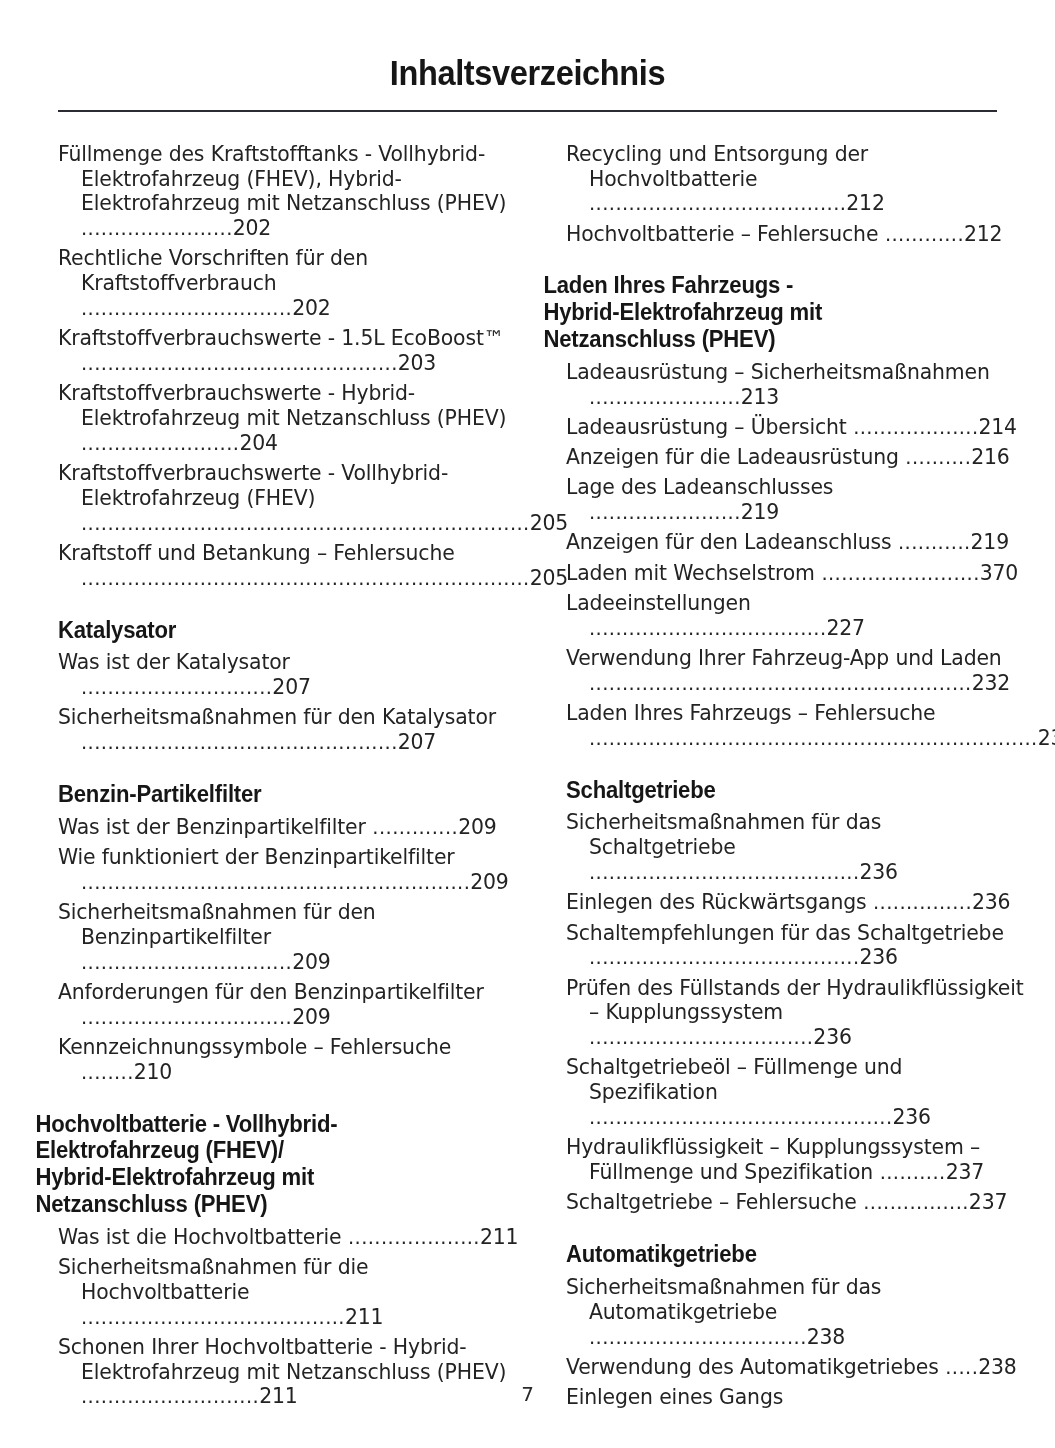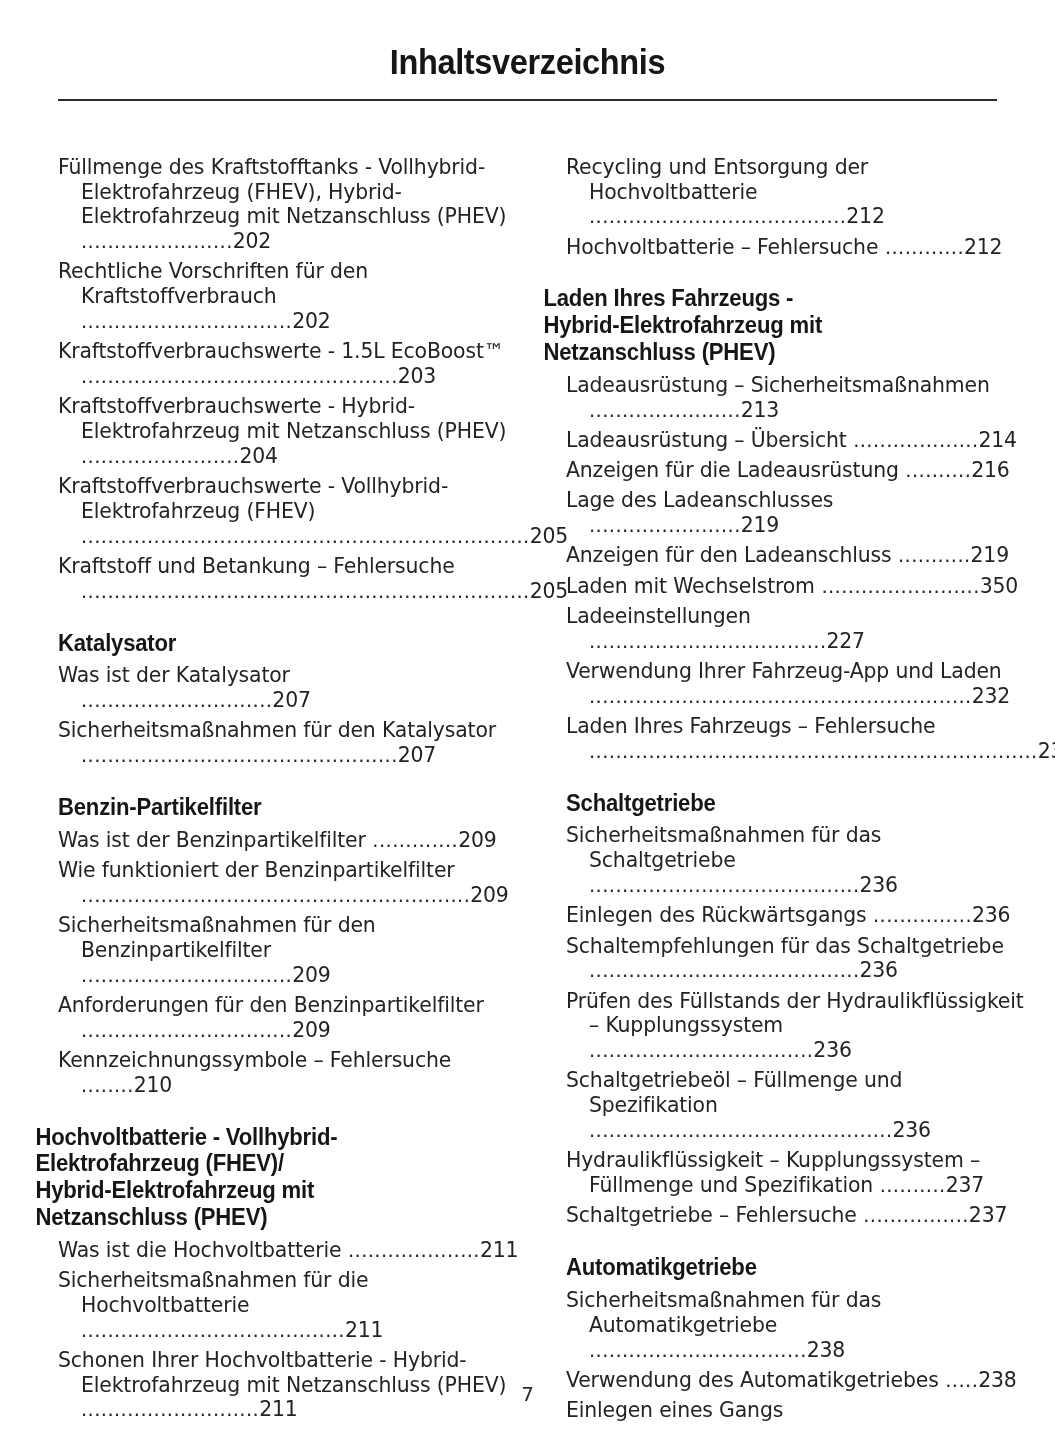--- a/index.html
+++ b/index.html
@@ -12,21 +12,21 @@
 
   body {
     font-family:"DejaVu Sans", sans-serif;
     color:#1a1a1a;
     position:relative;
     overflow:hidden;
   }
 
   
   .page-header {
-    padding-top:44px;
+    padding-top:55px;
     text-align:center;
   }
   .page-title {
     font-family:"Liberation Sans", sans-serif;
     font-weight:bold;
     font-size:35px;
     letter-spacing:-0.4px;
     transform:scaleX(0.93);
     color:#161616;
     line-height:1.05;
@@ -39,21 +39,20 @@
   
   .toc-body {
     display:flex;
     margin:30px 58px 0 58px;
     gap:46px;
     align-items:flex-start;
   }
   .toc-column {
     width:462px;
     flex:0 0 462px;
-    margin-top:24px;
   }
 
   
   .section-heading {
     font-family:"Liberation Sans", sans-serif;
     font-weight:bold;
     font-size:23.5px;
     line-height:1.14;
     letter-spacing:-0.2px;
     transform:scaleX(0.94);
@@ -142,21 +141,21 @@
       <div class="section-heading wrapped">
         <span>Laden Ihres Fahrzeugs -</span>
         <span>Hybrid-Elektrofahrzeug mit</span>
         <span>Netzanschluss (PHEV)</span>
       </div>
       <div class="toc-entry"><span>Ladeausrüstung – Sicherheitsmaßnahmen</span><span class="leader"> .......................</span><span class="pageno">213</span></div>
       <div class="toc-entry"><span>Ladeausrüstung – Übersicht</span><span class="leader"> ...................</span><span class="pageno">214</span></div>
       <div class="toc-entry"><span>Anzeigen für die Ladeausrüstung</span><span class="leader"> ..........</span><span class="pageno">216</span></div>
       <div class="toc-entry"><span>Lage des Ladeanschlusses</span><span class="leader"> .......................</span><span class="pageno">219</span></div>
       <div class="toc-entry"><span>Anzeigen für den Ladeanschluss</span><span class="leader"> ...........</span><span class="pageno">219</span></div>
-      <div class="toc-entry"><span>Laden mit Wechselstrom</span><span class="leader"> ........................</span><span class="pageno">350</span></div>
+      <div class="toc-entry"><span>Laden mit Wechselstrom</span><span class="leader"> ........................</span><span class="pageno">370</span></div>
       <div class="toc-entry"><span>Ladeeinstellungen</span><span class="leader"> ....................................</span><span class="pageno">227</span></div>
       <div class="toc-entry"><span>Verwendung Ihrer Fahrzeug-App und Laden</span><span class="leader"> ..........................................................</span><span class="pageno">232</span></div>
       <div class="toc-entry"><span>Laden Ihres Fahrzeugs – Fehlersuche</span><span class="leader"> ....................................................................</span><span class="pageno">234</span></div>
       <div class="section-heading">
         <span>Schaltgetriebe</span>
       </div>
       <div class="toc-entry"><span>Sicherheitsmaßnahmen für das Schaltgetriebe</span><span class="leader"> .........................................</span><span class="pageno">236</span></div>
       <div class="toc-entry"><span>Einlegen des Rückwärtsgangs</span><span class="leader"> ...............</span><span class="pageno">236</span></div>
       <div class="toc-entry"><span>Schaltempfehlungen für das Schaltgetriebe</span><span class="leader"> .........................................</span><span class="pageno">236</span></div>
       <div class="toc-entry"><span>Prüfen des Füllstands der Hydraulikflüssigkeit – Kupplungssystem</span><span class="leader"> ..................................</span><span class="pageno">236</span></div>

